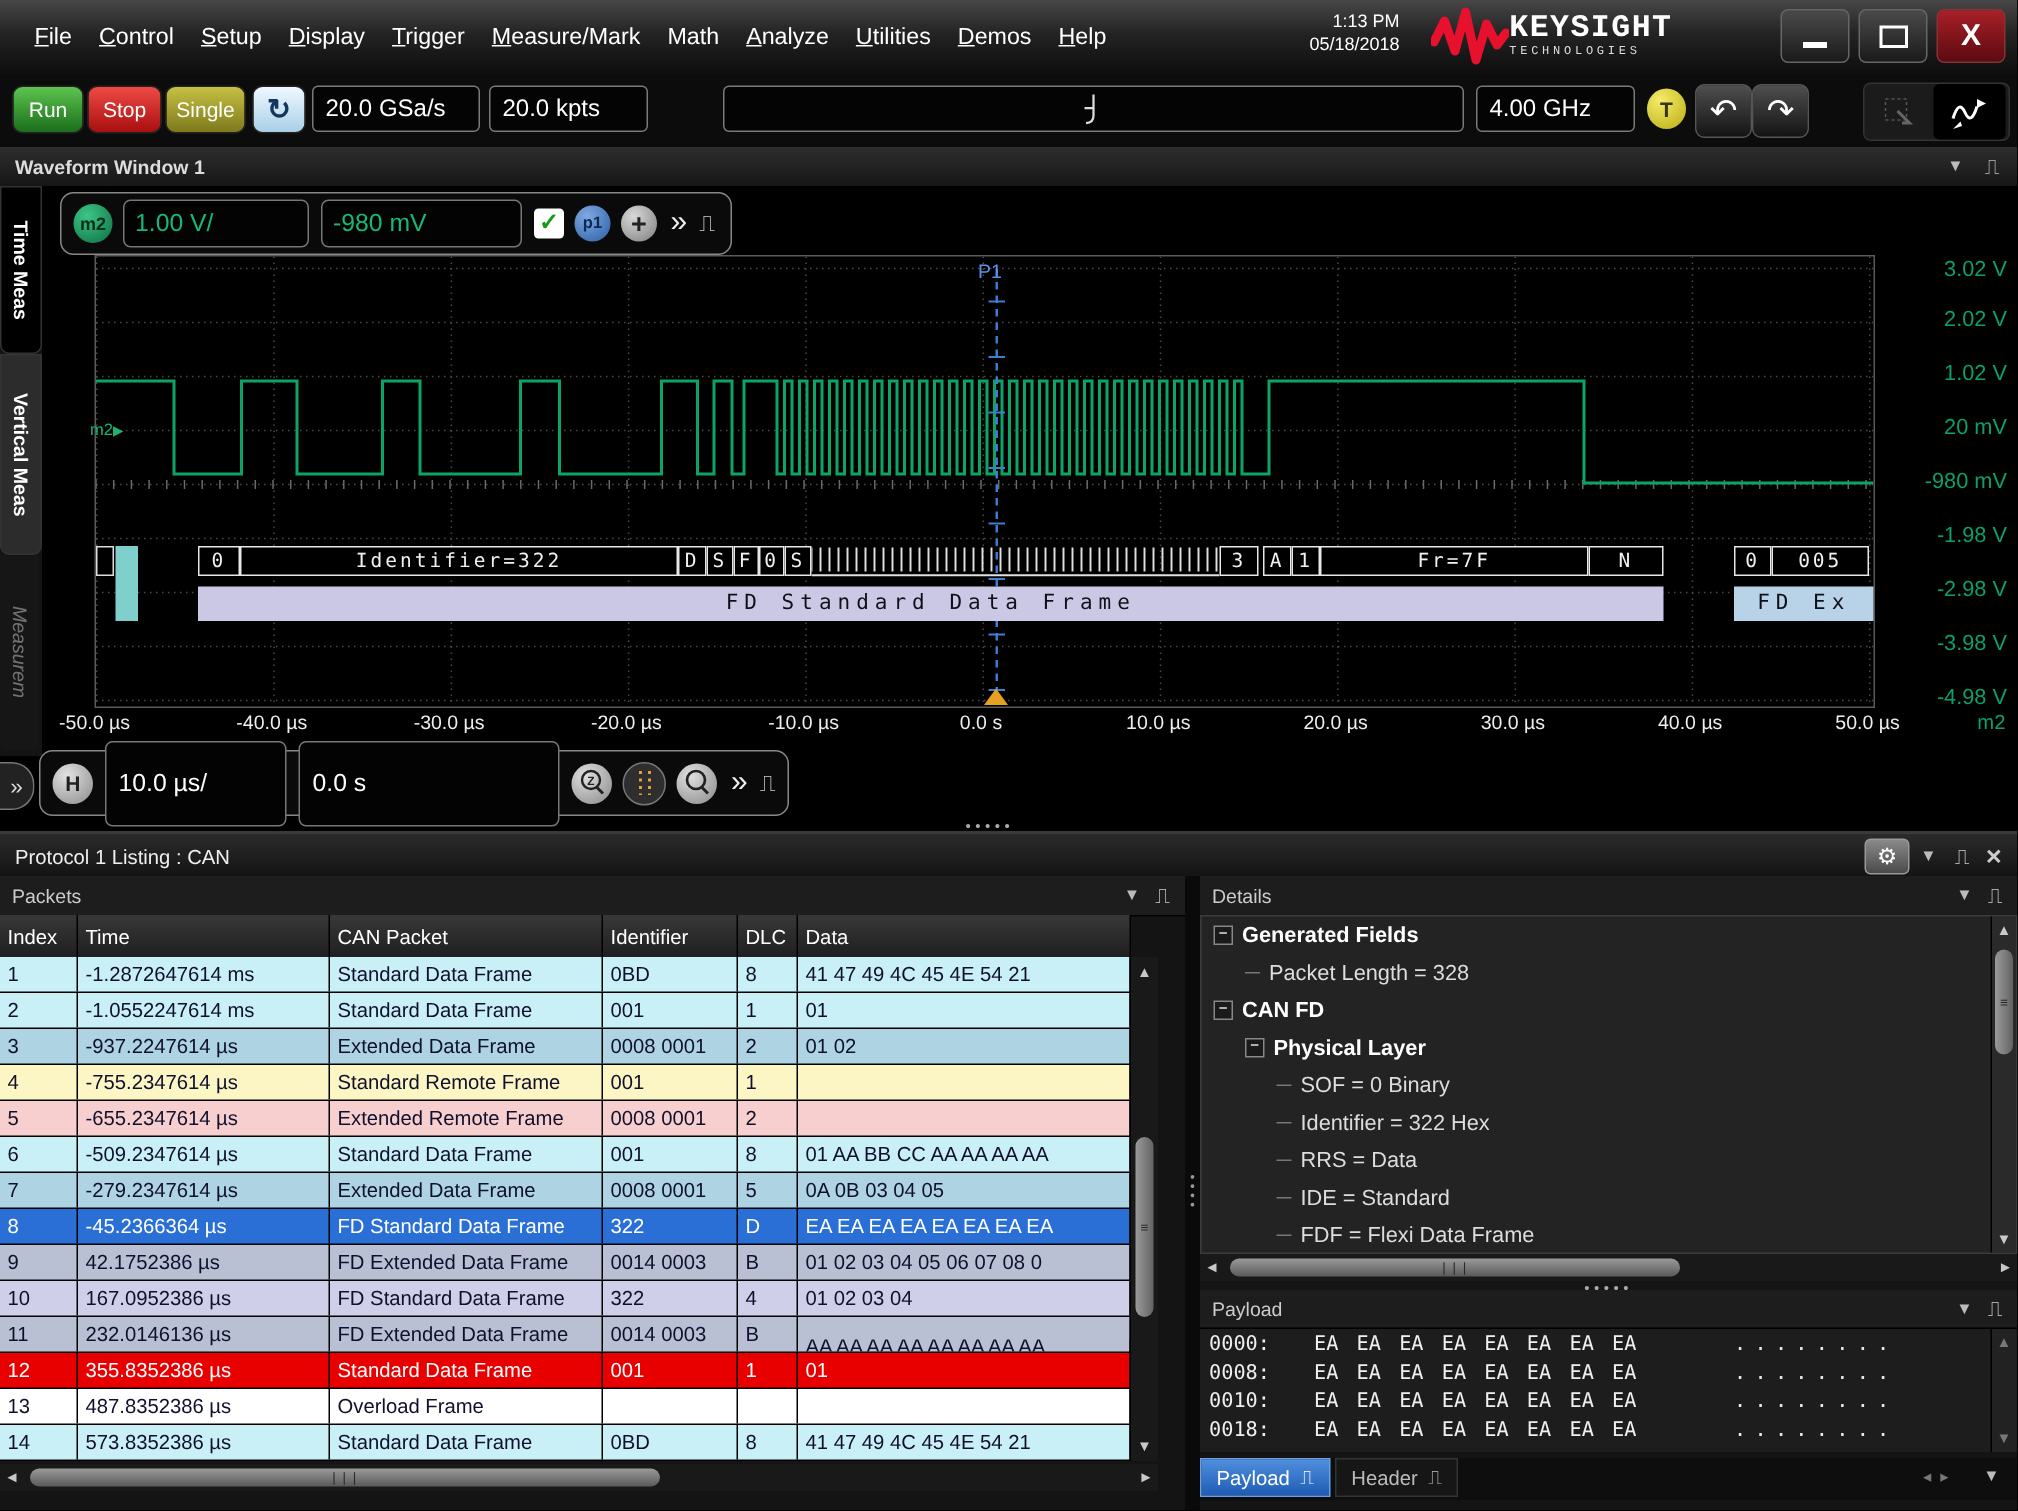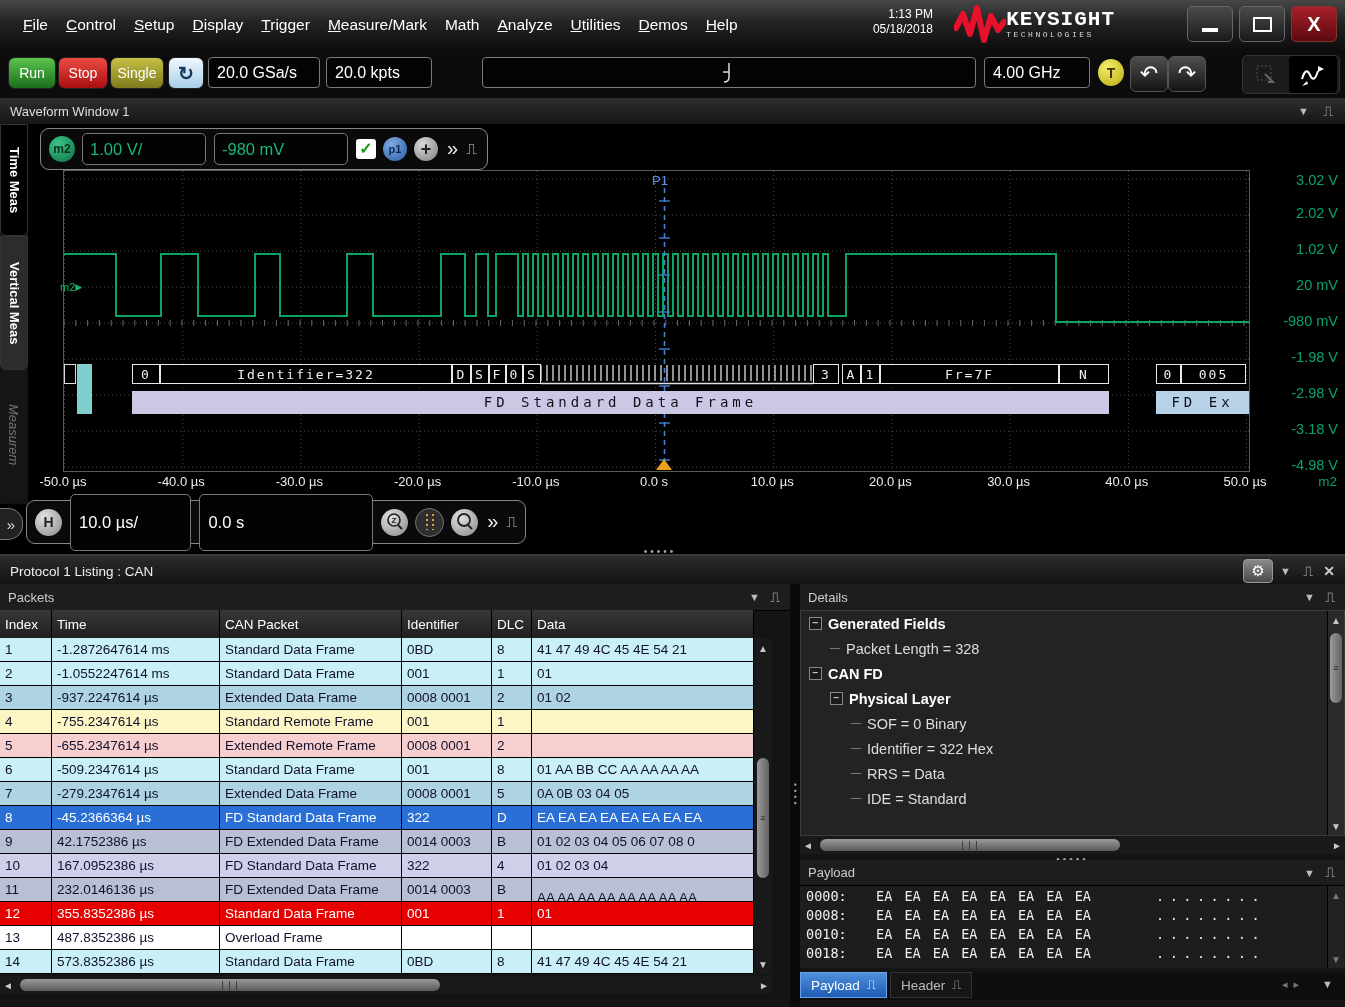--- a/index.html
+++ b/index.html
@@ -196,21 +196,21 @@
         <svg width="30" height="26" viewBox="0 0 30 26">
             <path d="M4 17 Q8 4 12 13 Q16 22 20 9" fill="none" stroke="#fff" stroke-width="2"></path>
             <path d="M20 4 L26 7 L20 10" fill="#fff"></path>
             <path d="M10 22 L4 24 L9 19" fill="#fff"></path>
           </svg>
       </div>
     </div>
   </div>
 
   <div id="wfm-title" class="abs">
-    <span style="margin-left:10px;font-weight:normal;">Waveform Window 1</span>
+    <span style="margin-left:10px;font-weight:bold;">Waveform Window 1</span>
     <span style="position:absolute;right:36px;color:#bbb;font-size:11px;">▼</span>
     <span style="position:absolute;right:12px;color:#bbb;font-size:14px;">⎍</span>
   </div>
 
   <div id="tabstrip" class="abs">
     <div class="vtab" style="height:110px;background:#000;">
         <span>Time Meas</span>
       </div>
     <div class="vtab" style="height:132px;background:#2c2c2c;">
         <span>Vertical Meas</span>
@@ -451,21 +451,21 @@
   </div>
 
   <div id="vlabels" class="abs">
       <div class="vlab" style="top: 2px;">3.02 V</div>
       <div class="vlab" style="top: 35px;">2.02 V</div>
       <div class="vlab" style="top: 71px;">1.02 V</div>
       <div class="vlab" style="top: 107px;">20 mV</div>
       <div class="vlab" style="top: 143px;">-980 mV</div>
       <div class="vlab" style="top: 179px;">-1.98 V</div>
       <div class="vlab" style="top: 215px;">-2.98 V</div>
-      <div class="vlab" style="top: 251px;">-3.18 V</div>
+      <div class="vlab" style="top: 251px;">-3.98 V</div>
       <div class="vlab" style="top: 287px;">-4.98 V</div>
     </div>
 
   <div id="taxis" class="abs">
     <div style="position:absolute;right:8px;top:4px;color:#0ba06b;font-size:13.5px;">m2</div>
   <div class="tlab" style="left: 18px;">-50.0 µs</div>
       <div class="tlab" style="left: 136.2px;">-40.0 µs</div>
       <div class="tlab" style="left: 254.4px;">-30.0 µs</div>
       <div class="tlab" style="left: 372.6px;">-20.0 µs</div>
       <div class="tlab" style="left: 490.8px;">-10.0 µs</div>
@@ -700,20 +700,24 @@
           <span>Identifier = 322 Hex</span>
         </div>
         <div class="tree-item" style="padding-left: 50px;">
           <span class="leafdash"></span>
           <span>RRS = Data</span>
         </div>
         <div class="tree-item" style="padding-left: 50px;">
           <span class="leafdash"></span>
           <span>IDE = Standard</span>
         </div>
+        <div class="tree-item" style="padding-left: 50px;">
+          <span class="leafdash"></span>
+          <span>FDF = Flexi Data Frame</span>
+        </div>
       </div>
     <div class="sb-v" style="right:1px;top:27px;width:16px;height:224px;background:#2a2a2a;">
       <div class="sb-arrow" style="margin:1px auto 0;">▲</div>
       <div class="sb-thumb" style="position:absolute;left:2px;top:22px;width:12px;height:70px;display:flex;align-items:center;justify-content:center;color:#2a2a2a;font-size:9px;">≡</div>
       <div class="sb-arrow" style="position:absolute;bottom:1px;left:0;">▼</div>
     </div>
     <div class="sb-h" style="left:0;top:252px;width:545px;height:18px;">
       <div class="sb-arrow">◄</div>
       <div class="sb-thumb-h" style="width:300px;margin-left:4px;">| | |</div>
       <div class="sb-arrow" style="position:absolute;right:0;">►</div>

